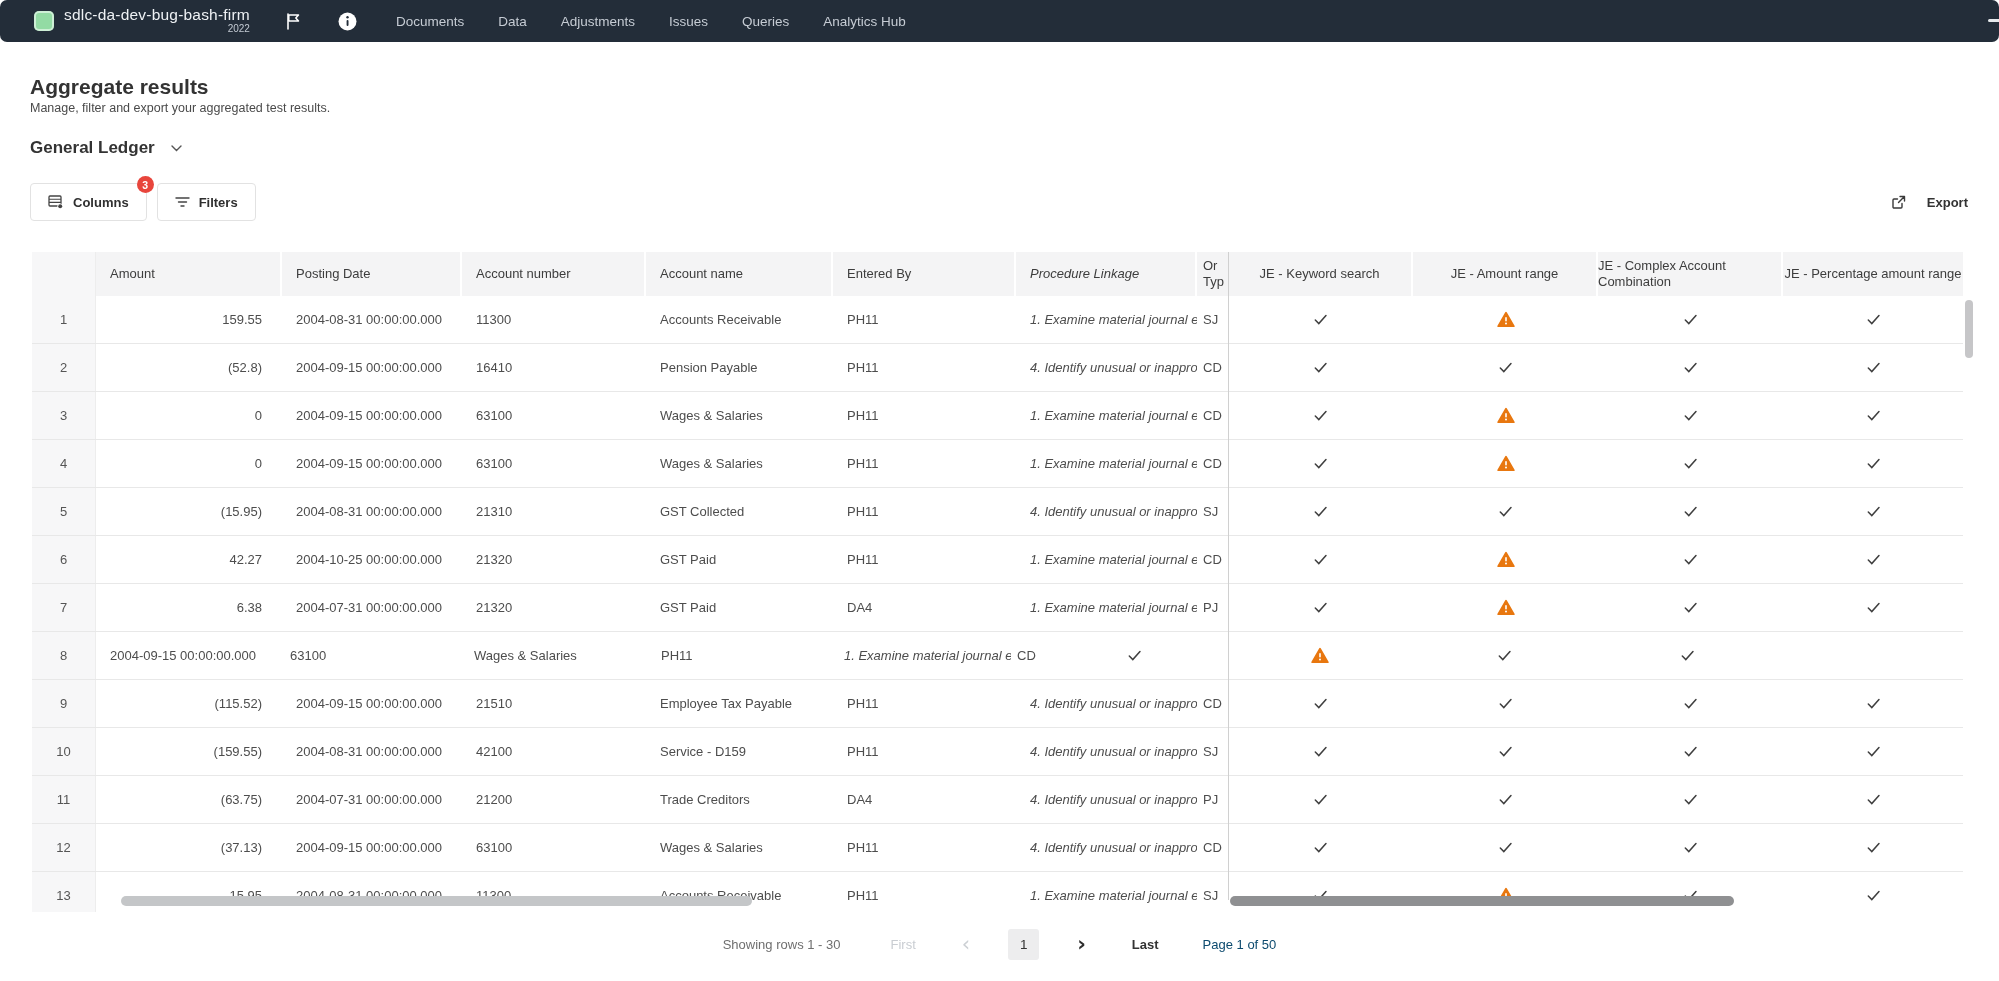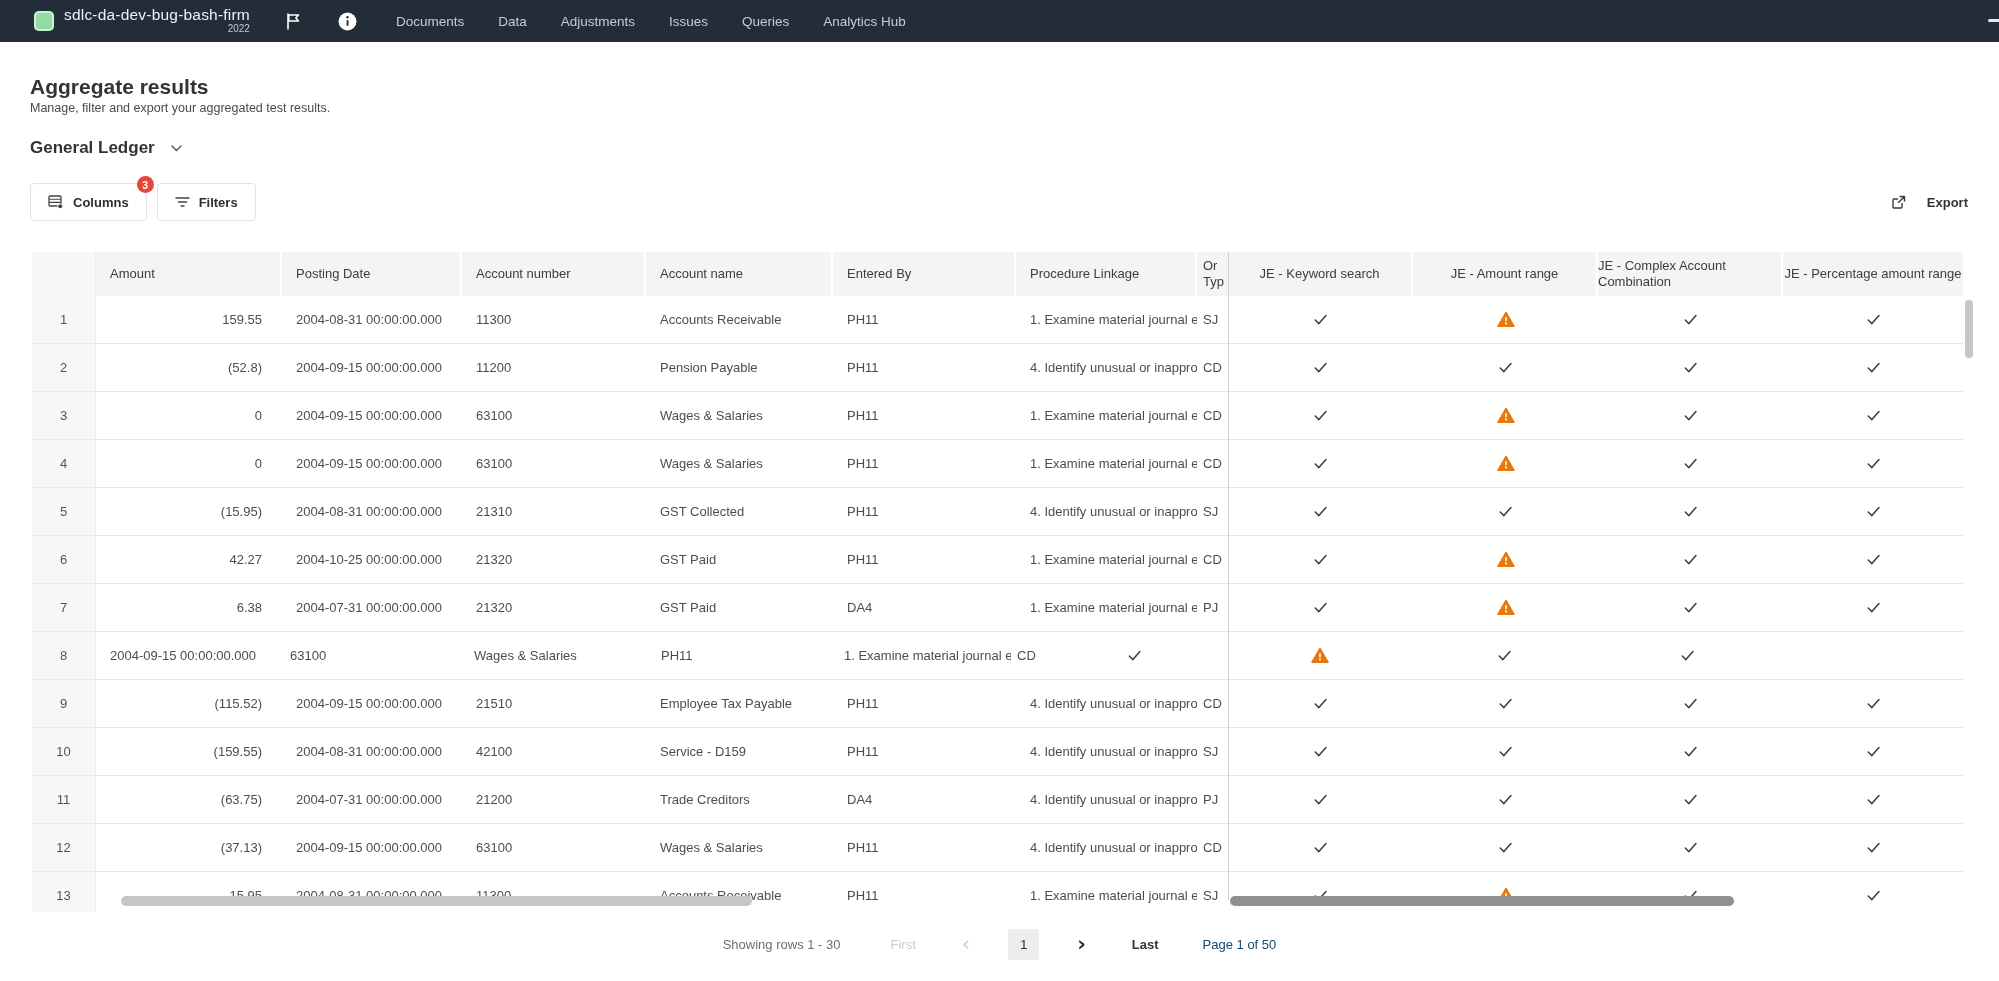--- a/index.html
+++ b/index.html
@@ -1,21 +1,21 @@
 <!DOCTYPE html>
 <html style="--nav-bg: #232d39; --logo-green: #93dba4; --badge-red: #e8453c;"><head>
 <meta charset="utf-8">
 <style>
   * { margin:0; padding:0; box-sizing:border-box; }
   html,body { width:1999px; height:981px; overflow:hidden; background:#fff;
     font-family:"Liberation Sans", sans-serif; }
 
   
   .nav { height:42px; background:var(--nav-bg,#232d39); display:flex; align-items:center;
-    padding:0 10px 0 34px; position:relative; }
+    padding:0 10px 0 34px; position:relative;border-radius:7px; }
   .logo-sq { width:20px; height:20px; border-radius:5px; background:var(--logo-green,#93dba4);
     box-shadow: inset 0 0 0 2px rgba(255,255,255,.55); flex:0 0 auto; }
   .firm { margin-left:10px; display:flex; flex-direction:column; line-height:1.05; }
   .firm-name { color:#eef1f4; font-size:15.5px; font-weight:500; letter-spacing:.2px; }
   .firm-year { color:#c3cad3; font-size:10px; align-self:flex-end; margin-top:1px; }
   .nav-icon { margin-left:34px; width:20px; height:20px; display:flex; align-items:center;
     justify-content:center; cursor:pointer; }
   .nav-menu { display:flex; align-items:flex-start; margin-left:38px; gap:34px; }
   .nav-item { color:#c6ccd4; font-size:13.5px; cursor:pointer; white-space:nowrap; }
   .nav-dash { position:absolute; right:0; top:19px; width:11px; height:3px; background:#e6e9ec;
@@ -54,21 +54,21 @@
   .cell { display:flex; align-items:center; padding:0 8px 0 14px; font-size:13px; color:#4d4d4d;
     white-space:nowrap; overflow:hidden; }
   .c-num { width:64px; justify-content:center; padding:0; background:#f7f7f8; color:#555;
     border-right:1px solid #ededed; }
   .c-amount { width:186px; justify-content:flex-end; padding:0 20px 0 14px; }
   .hcell.c-amount { justify-content:flex-start; padding:0 8px 0 14px; }
   .c-date { width:180px; }
   .c-anum { width:184px; }
   .c-aname { width:187px; }
   .c-entered { width:183px; }
-  .c-proc { width:181px; }
+  .c-proc { width:181px;font-style:italic; }
   .c-org { width:31px; padding:0 0 0 6px; }
   .hcell.c-org { white-space:normal; padding:0 0 0 6px; }
   .c-je { width:185px; justify-content:center; padding:0; }
   .c-last { width:180px; }
   .divider { position:absolute; left:1196px; top:0; width:1px; height:648px; background:#d0d0d0; }
 
   .hscroll-thumb { position:absolute; height:10px; border-radius:5px; top:644px; cursor:pointer; }
   .hscroll-left { left:89px; width:631px; background:#c4c6c8; }
   .hscroll-right { left:1198px; width:504px; background:#8f9092; }
   .vscroll-thumb { position:absolute; right:3px; top:48px; width:8px; height:58px; border-radius:4px;
@@ -222,21 +222,21 @@
             <svg width="17" height="17" viewBox="0 0 18 18">
               <path d="M3.5 9.6 L7.2 13.3 L14.8 4.8" fill="none" stroke="#3f3f3f" stroke-width="1.6" stroke-linecap="round"></path>
             </svg>
           </span>
         </div>
       </div>
       <div class="trow">
         <div class="cell c-num">2</div>
         <div class="cell c-amount">(52.8)</div>
         <div class="cell c-date">2004-09-15 00:00:00.000</div>
-        <div class="cell c-anum">11200</div>
+        <div class="cell c-anum">16410</div>
         <div class="cell c-aname">Pension Payable</div>
         <div class="cell c-entered">PH11</div>
         <div class="cell c-proc">4. Identify unusual or inappro</div>
         <div class="cell c-org">CD</div>
         <div class="cell c-je">
           <span>
             <svg width="17" height="17" viewBox="0 0 18 18">
               <path d="M3.5 9.6 L7.2 13.3 L14.8 4.8" fill="none" stroke="#3f3f3f" stroke-width="1.6" stroke-linecap="round"></path>
             </svg>
           </span>

